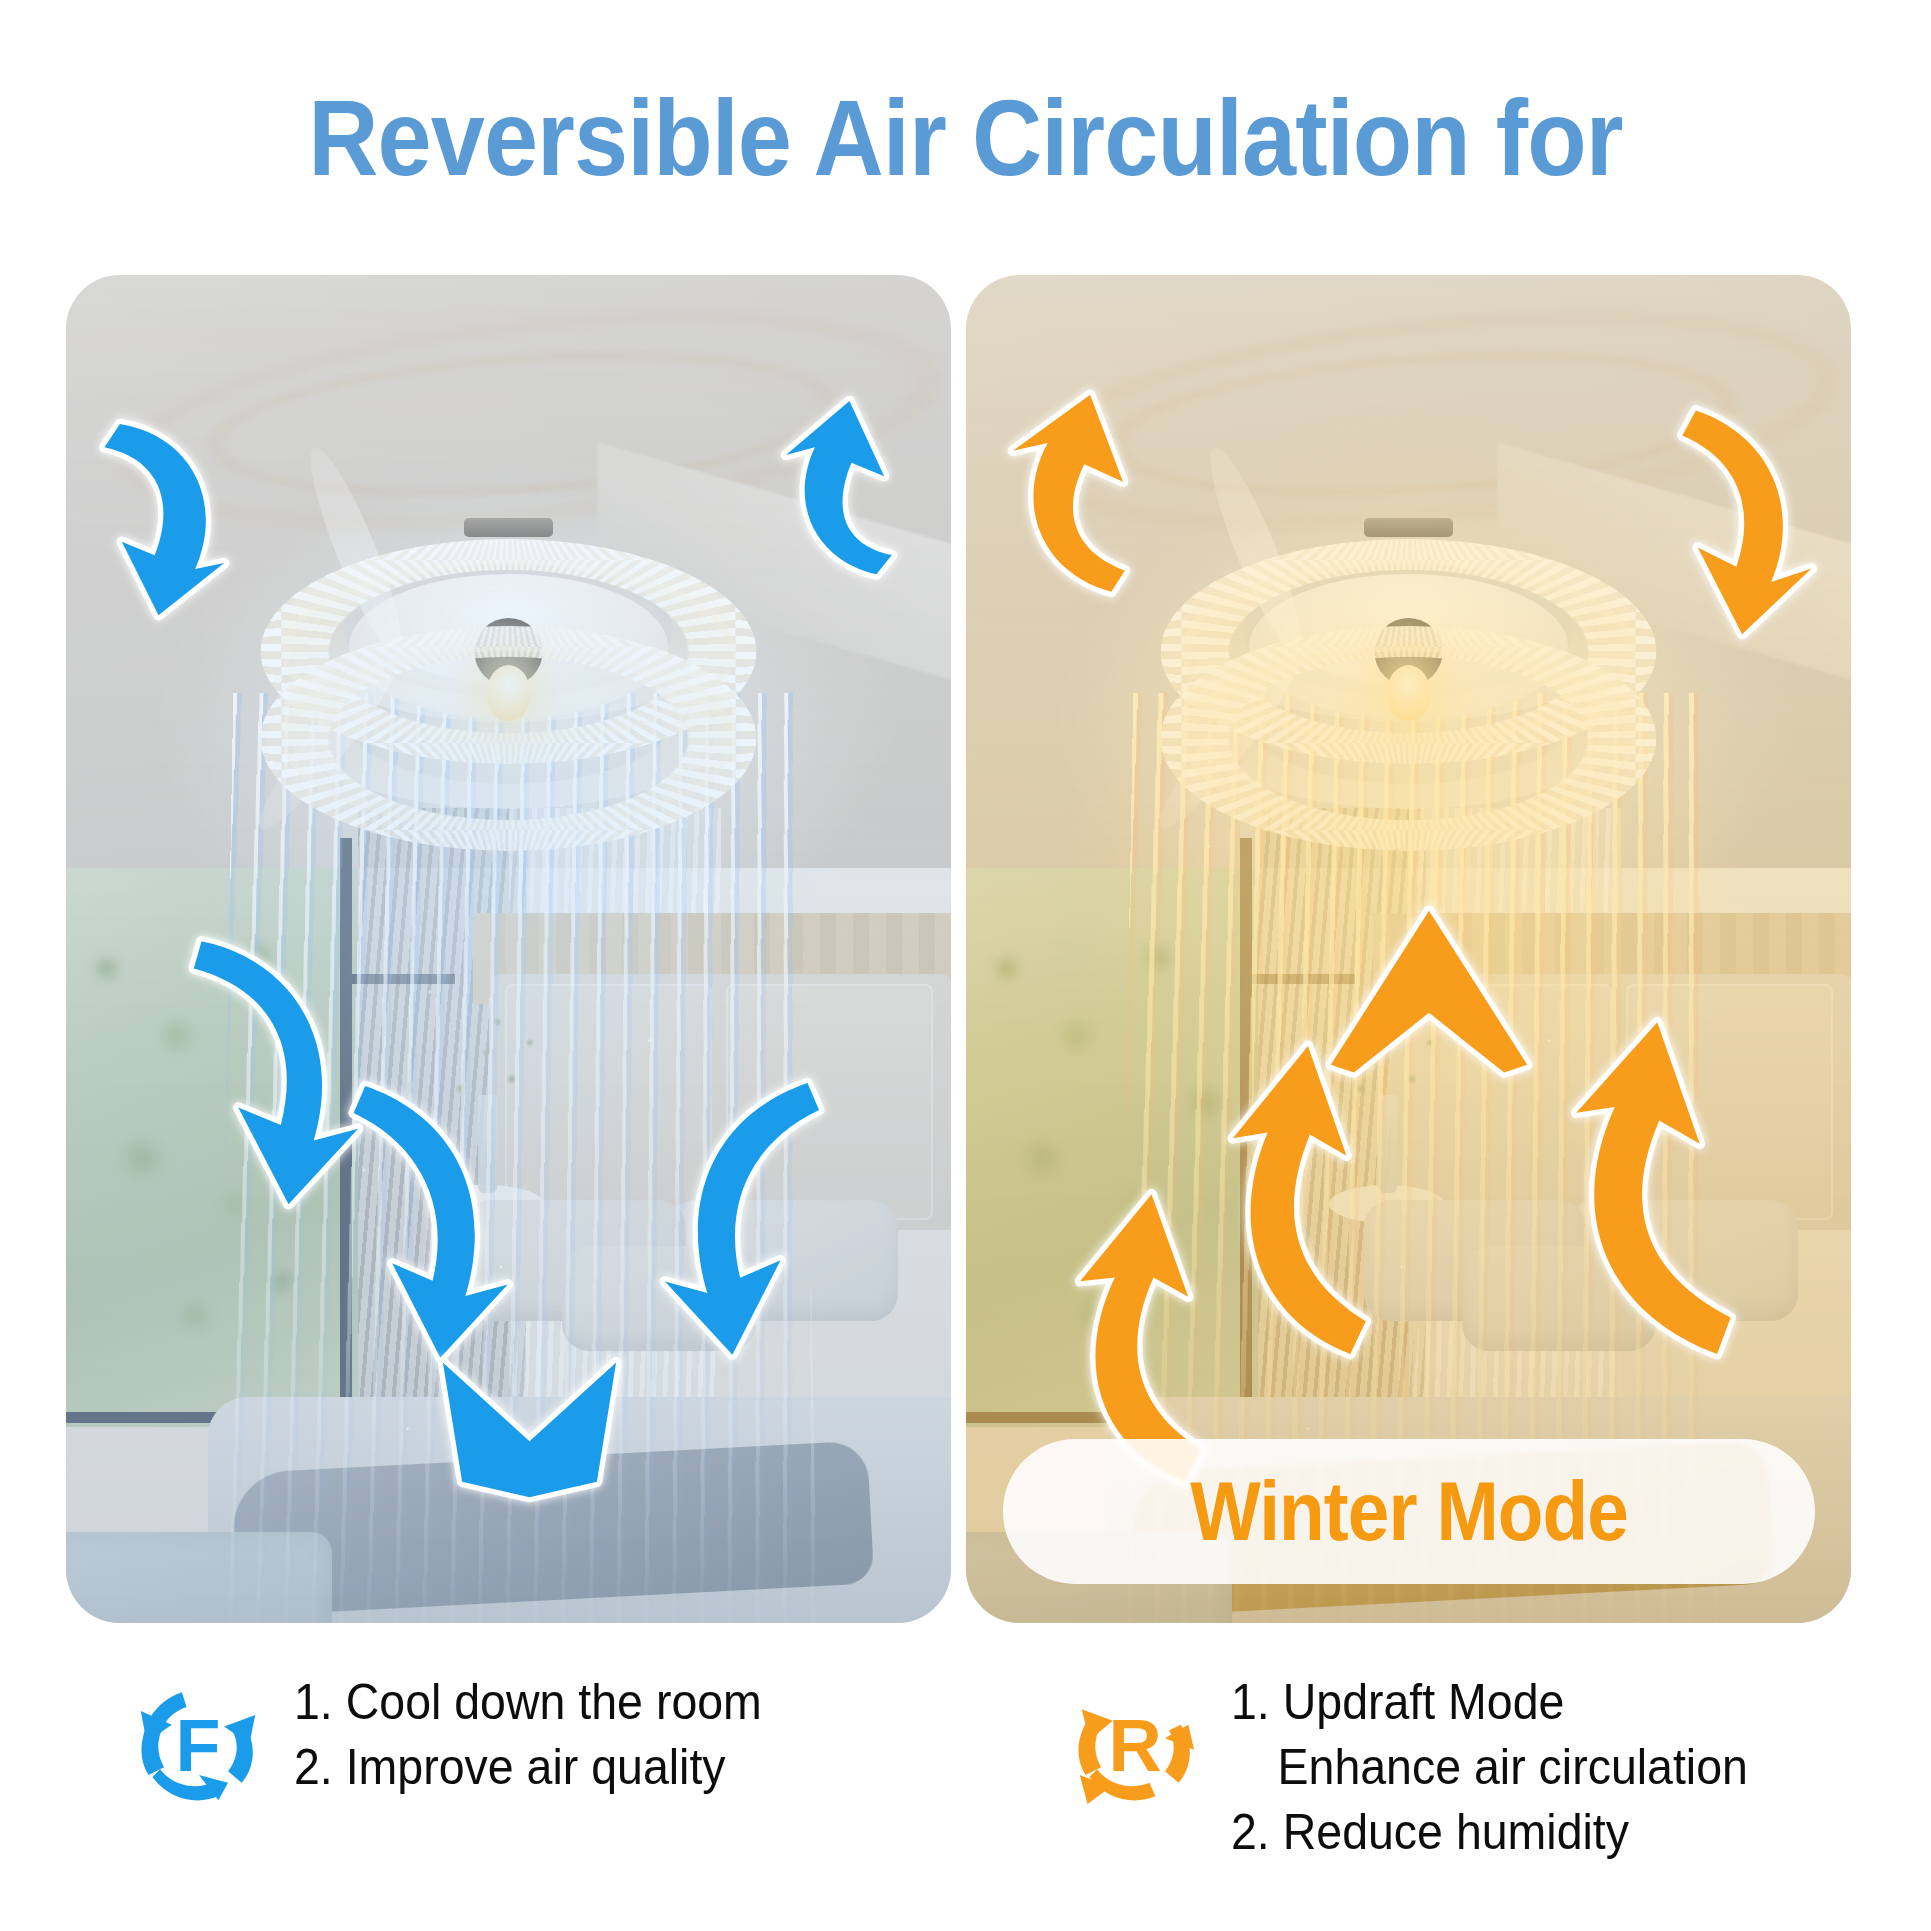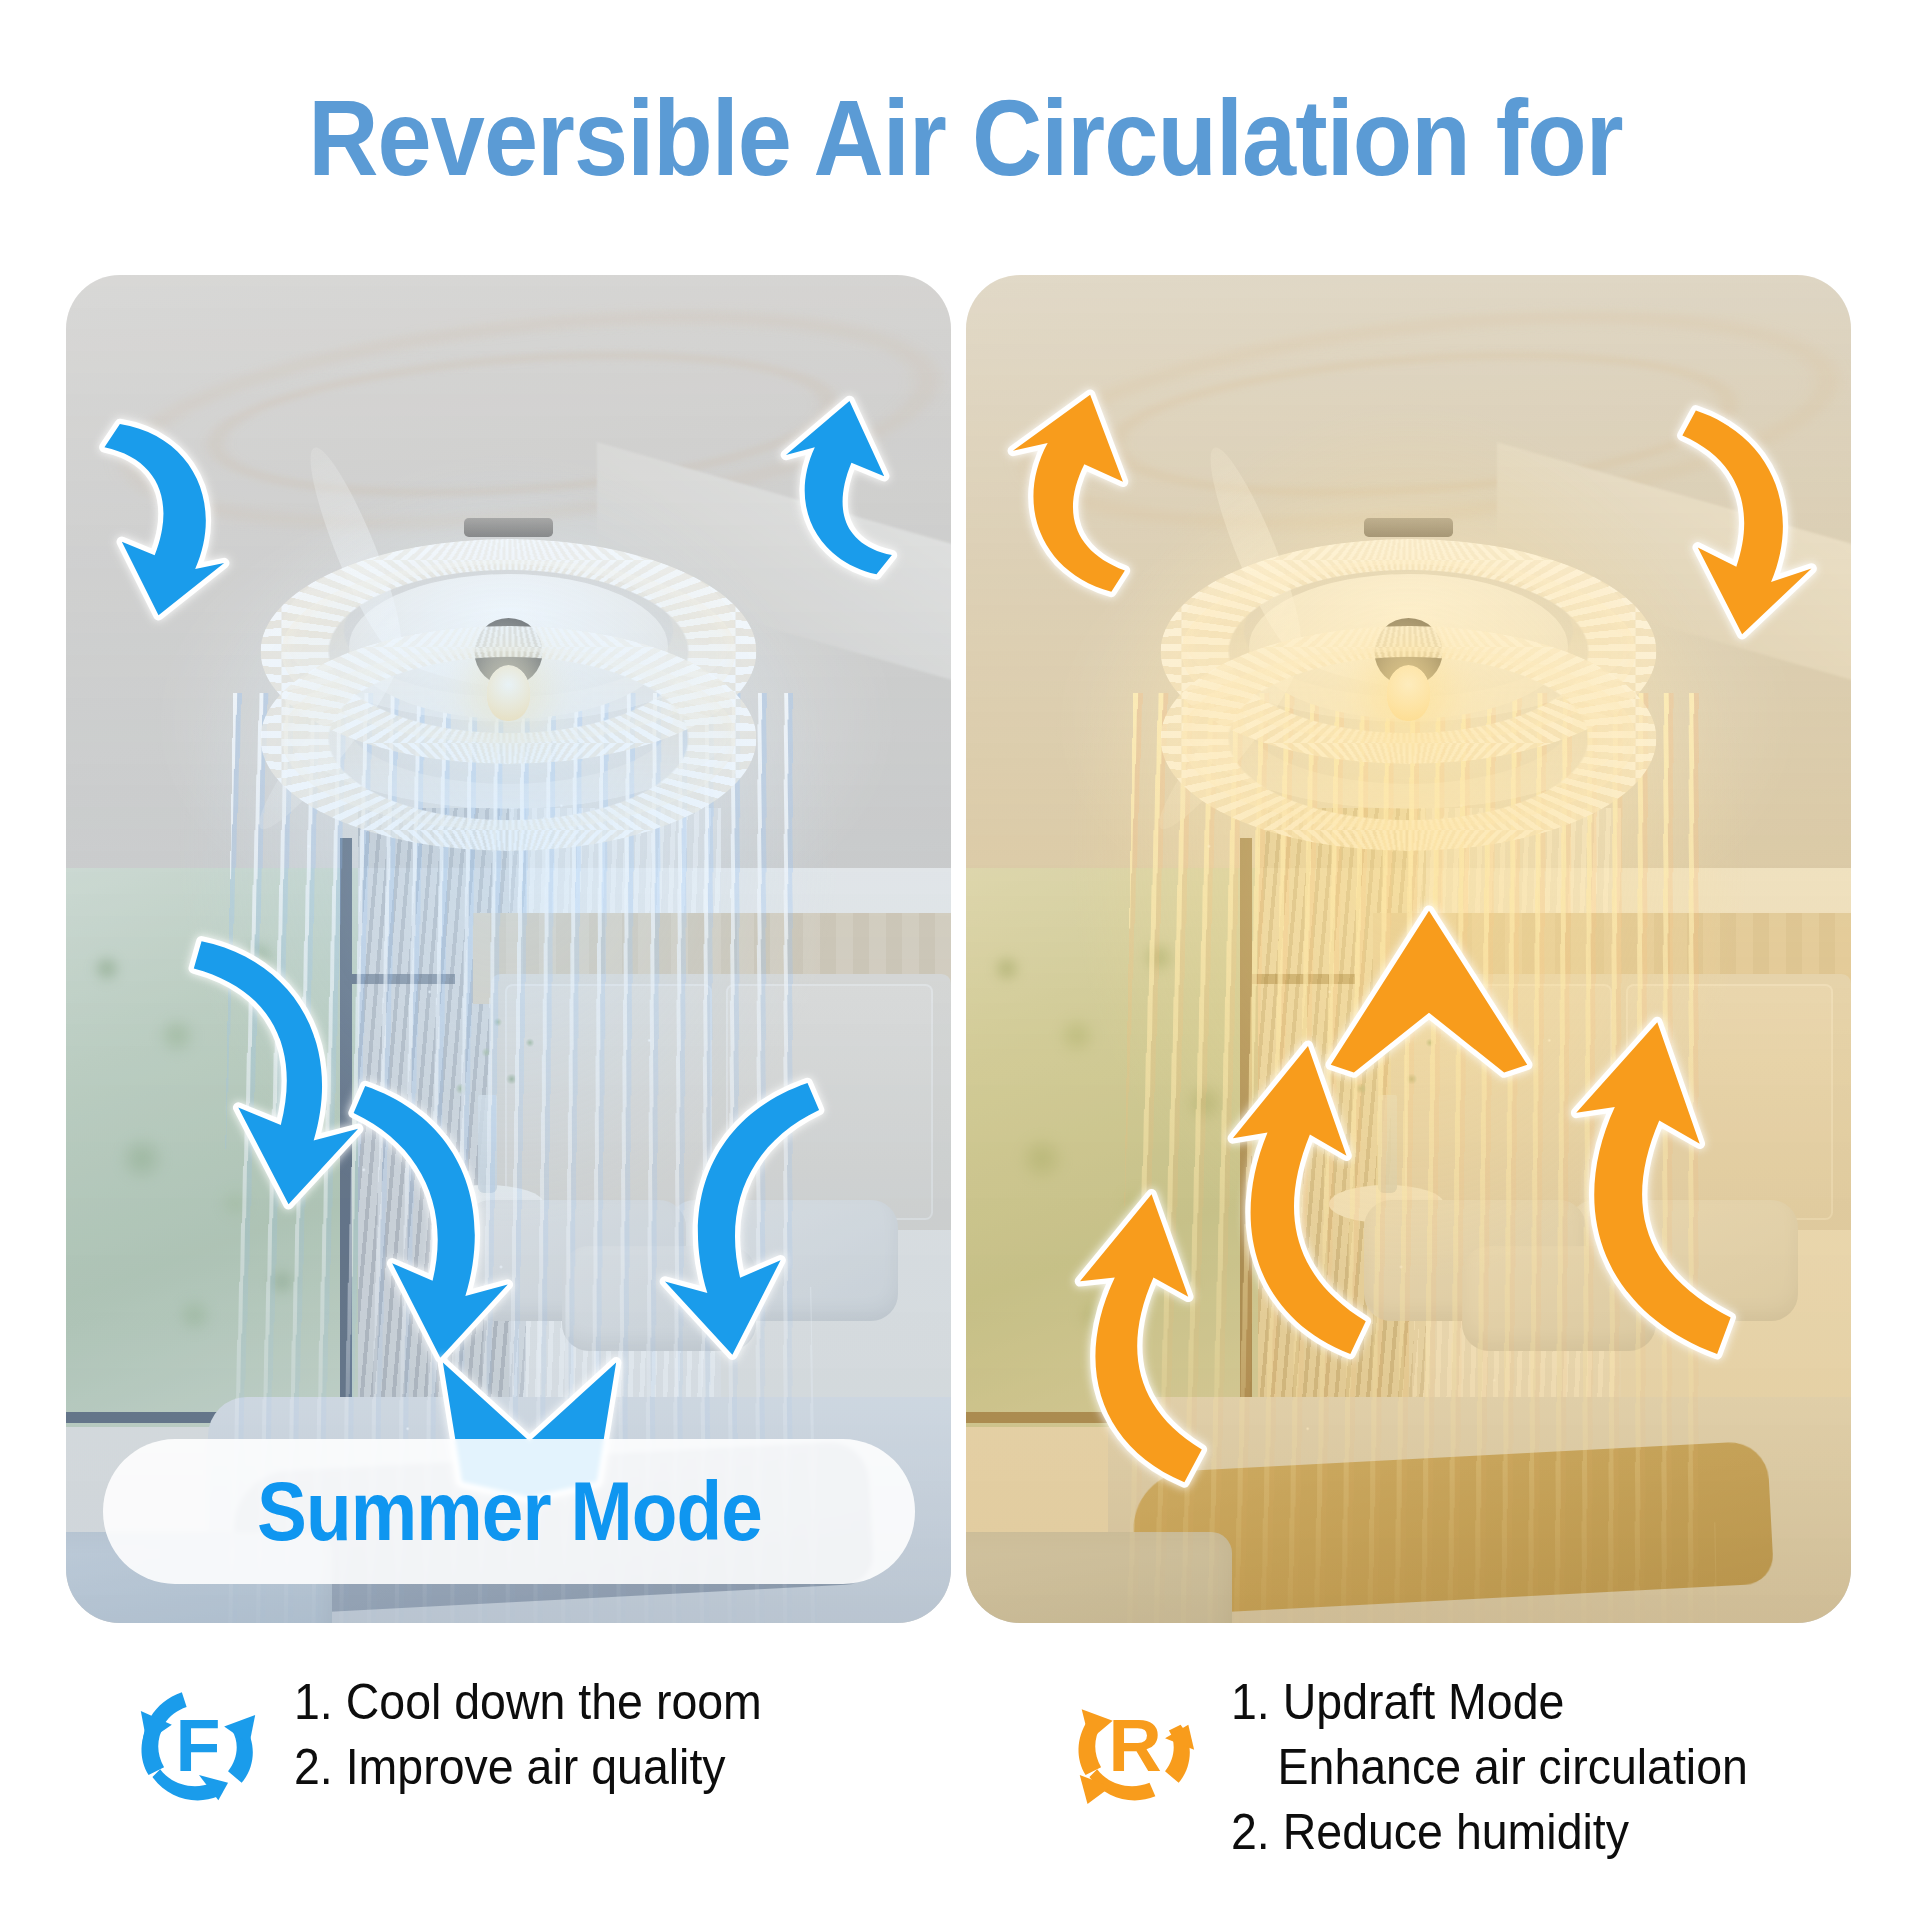--- a/index.html
+++ b/index.html
@@ -431,23 +431,20 @@
       </svg>
     </div>
     <div class="arrow" style="left:367px;top:1072px;width:193px;height:154px;">
       <svg viewBox="0 0 200 160" width="193" height="154">
         <polygon fill="#1a9ceb" points="10,16 100,98 190,16 170,140 100,156 30,140"></polygon>
       </svg>
     </div>
 
   </div>
 
-  <div class="mode-pill summer">
-    <span>Summer Mode</span>
-  </div>
 </div>
 
 <div class="panel right">
   <div class="scene">
 
     <div class="ceiling">
       <div class="ceiling-swirl"></div>
       <div class="ceiling-swirl2"></div>
       <div class="wall-fold"></div>
     </div>
@@ -526,20 +523,23 @@
       </svg>
     </div>
     <div class="arrow" style="left:589px;top:743px;width:193px;height:348px;">
       <svg viewBox="0 0 200 360" width="193" height="348">
         <path fill="#f89c1c" d="M168 348 C 46 302 14 196 62 92 L 22 98 L 106 4 L 150 130 L 108 106 C 72 190 88 262 182 310 Z"></path>
       </svg>
     </div>
 
   </div>
 
+  <div class="mode-pill winter">
+    <span>Winter Mode</span>
+  </div>
 </div>
 
 <div class="footer">
 
   <div class="foot-col left">
     <div class="foot-icon">
       <svg viewBox="0 0 130 130" width="126" height="126">
         <path fill="#1a9ceb" d="M66 8 C 36 8 12 30 8 58 L 24 58 C 28 38 45 24 66 24 Z" transform="rotate(-18 65 65)"></path>
         <path fill="#1a9ceb" d="M16 40 C 4 58 4 80 14 96 L 30 88 C 22 74 22 58 30 46 Z"></path>
         <polygon fill="#1a9ceb" points="6,30 38,44 12,62"></polygon>

